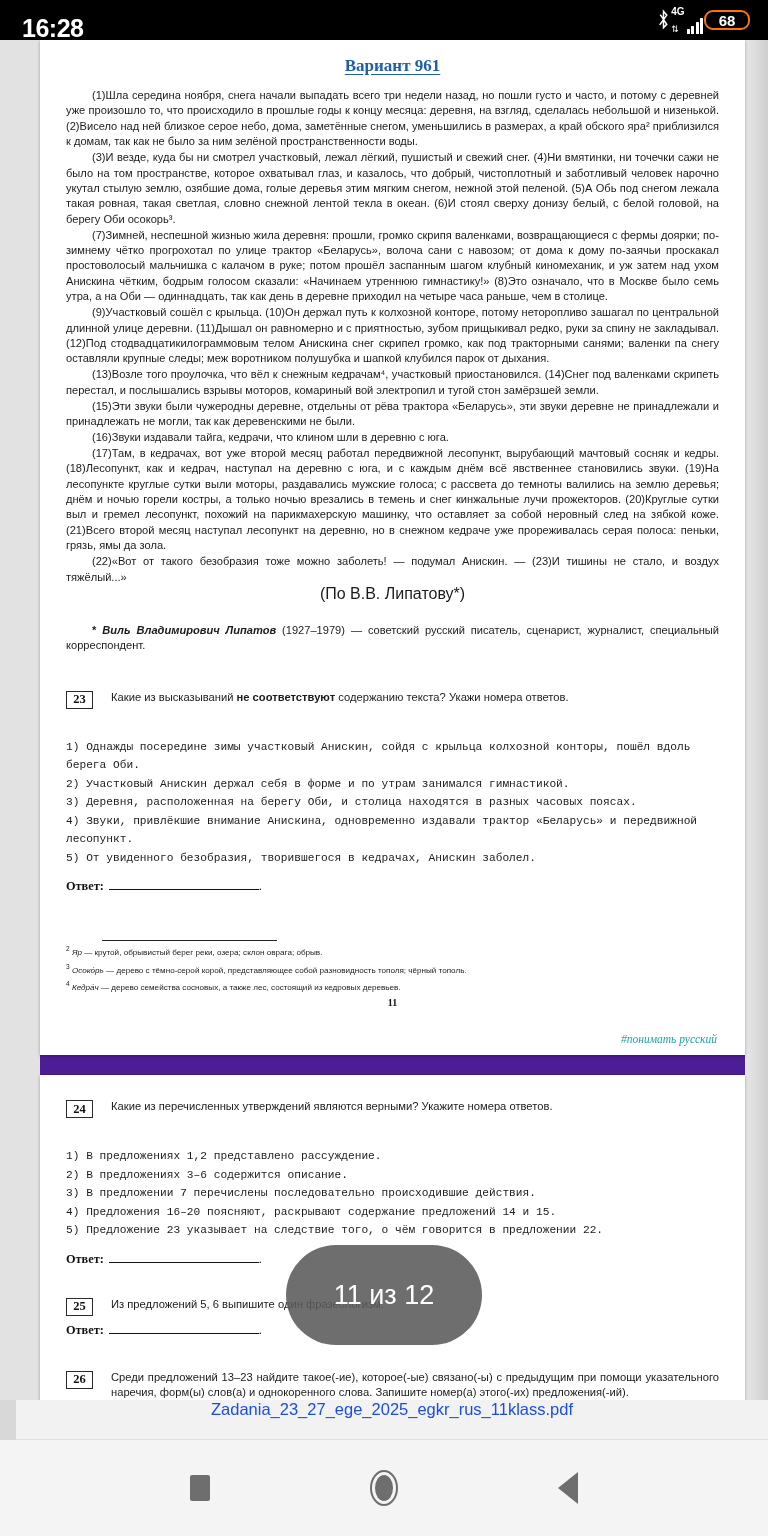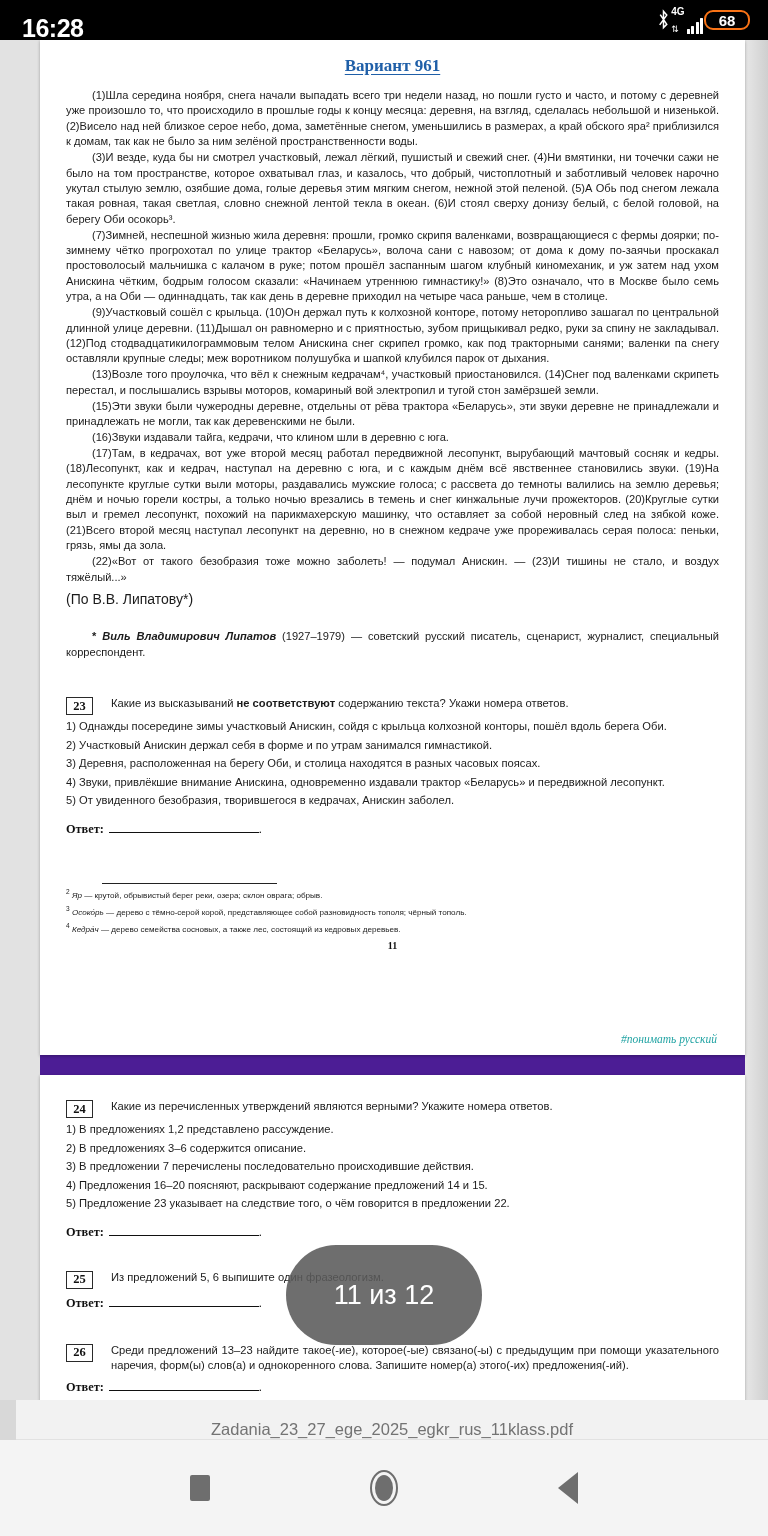--- a/index.html
+++ b/index.html
@@ -63,22 +63,22 @@
     text-decoration: underline; text-underline-offset: 3px;
     padding-top: 16px; padding-bottom: 12px;
   }
   p.body {
     font-size: 11.1px; line-height: 15.4px;
     text-align: justify; color: #1b1b1b;
     text-indent: 26px;
     margin-bottom: 0.5px;
   }
   p.attrib {
-    font-size: 14px; line-height: 15.4px; text-align: left;
-    color:#1b1b1b; margin-top: 7px;
+    font-size: 16px; line-height: 15.4px; text-align: center;
+    color:#1b1b1b; 
   }
   p.note {
     font-size: 11.1px; line-height: 15.4px; text-align: justify;
     color: #1b1b1b; text-indent: 26px; margin-top: 22px;
   }
   b.strong { font-weight: 700; }
   i.it { font-style: italic; font-weight: 700; }
 
   
   .qblock { margin-top: 36px; }
@@ -87,21 +87,21 @@
     border: 1px solid #2a2a2a; min-width: 27px; height: 18px;
     display: flex; align-items: center; justify-content: center;
     font-family: "Liberation Serif", serif;
     font-weight: 700; font-size: 12.5px; color: #111;
     flex: 0 0 auto; margin-top: 1px;
   }
   .qtext {
     font-size: 11.2px; line-height: 15.4px; color: #1b1b1b;
     text-align: justify; flex: 1 1 auto;
   }
-  ol.opts { list-style: none; margin-top: 2px; }
+  ol.opts { list-style: none; margin-top: 29px; font-family: Liberation Mono, monospace; }
   ol.opts li { font-size: 11.2px; line-height: 18.5px; color: #1b1b1b; }
   .answer {
     margin-top: 12px; display: flex; align-items: baseline;
     font-family: "Liberation Serif", serif;
   }
   .answer .lbl { font-weight: 700; font-size: 12.3px; color: #111; }
   .answer .blank {
     display:inline-block; width: 150px; border-bottom: 1.4px solid #111;
     margin-left: 5px; height: 11px;
   }
@@ -131,22 +131,22 @@
     top: 1205px; width: 196px; height: 100px;
     background: rgba(90,90,90,.88); border-radius: 52px;
     display: flex; align-items: center; justify-content: center;
     color: #fff; font-size: 27px; z-index: 30;
   }
 
   
   .filebar {
     position: absolute; left: 16px; right: 0; bottom: 96px; height: 40px;
     background: #f2f2f2; border-bottom: 1px solid #e2e2e2;
-    display: flex; align-items: flex-end; justify-content: center;
-    color: #737373; font-size: 16.5px;
+    display: flex; align-items: flex-start; justify-content: center;
+    color: #1d4ed8; font-size: 16.5px;
   }
   .navbar {
     position: absolute; left: 0; right: 0; bottom: 0; height: 96px;
     background: #f4f4f4;
     display: flex; align-items: center; justify-content: space-around;
     padding: 0 110px;
   }
   .nav-sq { width: 20px; height: 26px; background: #6e6e6e; border-radius: 2px; }
   .nav-ci { width: 28px; height: 36px; border: 2.5px solid #6e6e6e; border-radius: 50%;
             display:flex; align-items:center; justify-content:center; }

